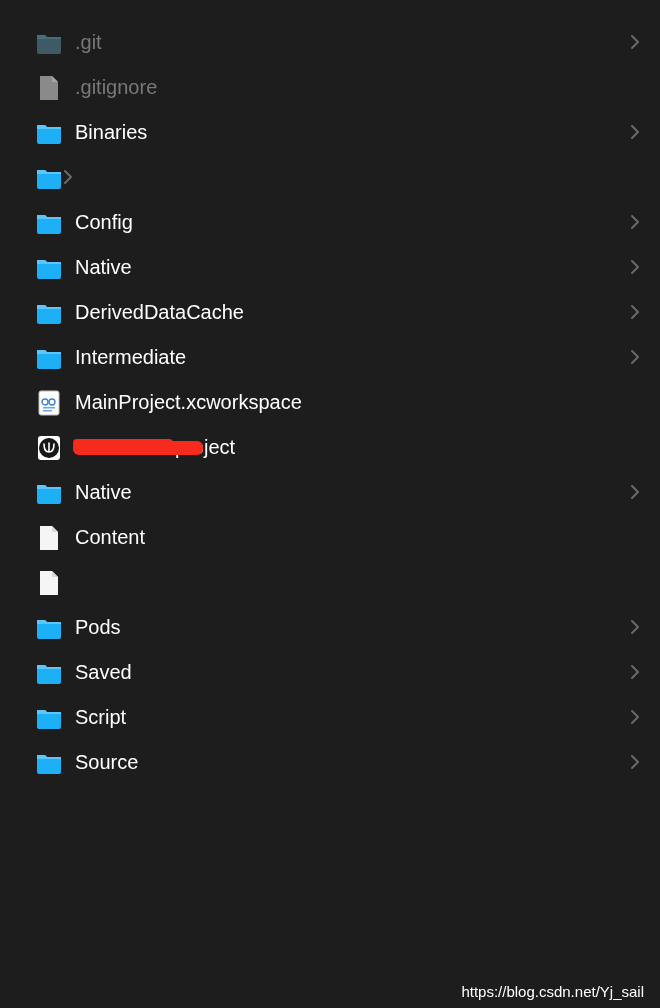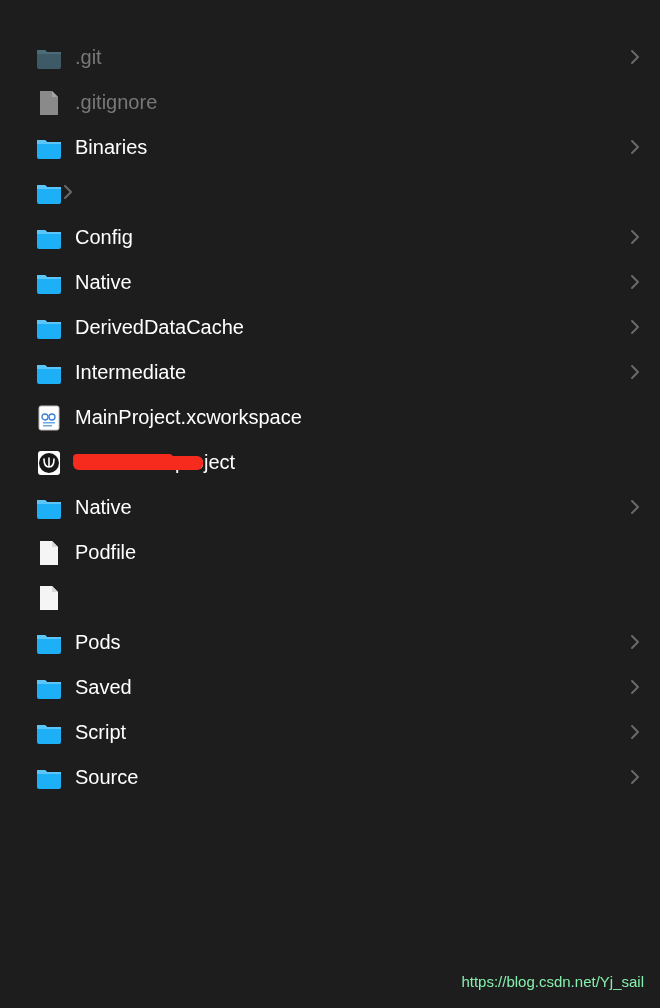--- a/index.html
+++ b/index.html
@@ -11,21 +11,20 @@
       width: 660px;
       height: 1008px;
       background: #1d1d1d;
       font-family: -apple-system, BlinkMacSystemFont, "Segoe UI", Helvetica, Arial, sans-serif;
       color: #e8e8e8;
       overflow: hidden;
       position: relative;
     }
     .file-list {
       padding-top: 20px;
-      margin-top: 15px;
     }
     .file-row {
       display: flex;
       align-items: center;
       height: 45px;
       padding-left: 35px;
       padding-right: 20px;
       cursor: default;
     }
     .icon-wrap {
@@ -46,24 +45,24 @@
     .file-label.dimmed {
       color: #787878;
     }
     .chevron {
       color: #6a6a6a;
       font-size: 22px;
       font-weight: 300;
     }
     .watermark {
       position: absolute;
-      bottom: 18px;
+      bottom: 8px;
       right: 16px;
       font-size: 15px;
-      color: #86efac;
+      color: #ffffff;
     }
     .redact {
       position: relative;
       display: inline-block;
     }
     .redact::before {
       content: "";
       position: absolute;
       left: -2px;
       top: 5px;
@@ -219,21 +218,21 @@
           <path d="M2 2 L8 8 L2 14" stroke="#6a6a6a" stroke-width="2" fill="none" stroke-linecap="round" stroke-linejoin="round"></path>
         </svg></div>
     </div>
     <div class="file-row">
       <div class="icon-wrap">
         <svg width="22" height="28" viewBox="0 0 22 28">
     <path d="M2 2 L14 2 L20 8 L20 26 L2 26 Z" fill="#f5f5f5"></path>
     <path d="M14 2 L14 8 L20 8 Z" fill="#d9d9d9"></path>
   </svg>
       </div>
-      <div class="file-label">Podfile</div>
+      <div class="file-label">Content</div>
     </div>
     <div class="file-row">
       <div class="icon-wrap">
         <svg width="22" height="28" viewBox="0 0 22 28">
     <path d="M2 2 L14 2 L20 8 L20 26 L2 26 Z" fill="#f5f5f5"></path>
     <path d="M14 2 L14 8 L20 8 Z" fill="#d9d9d9"></path>
   </svg>
       </div>
     </div>
     <div class="file-row">

